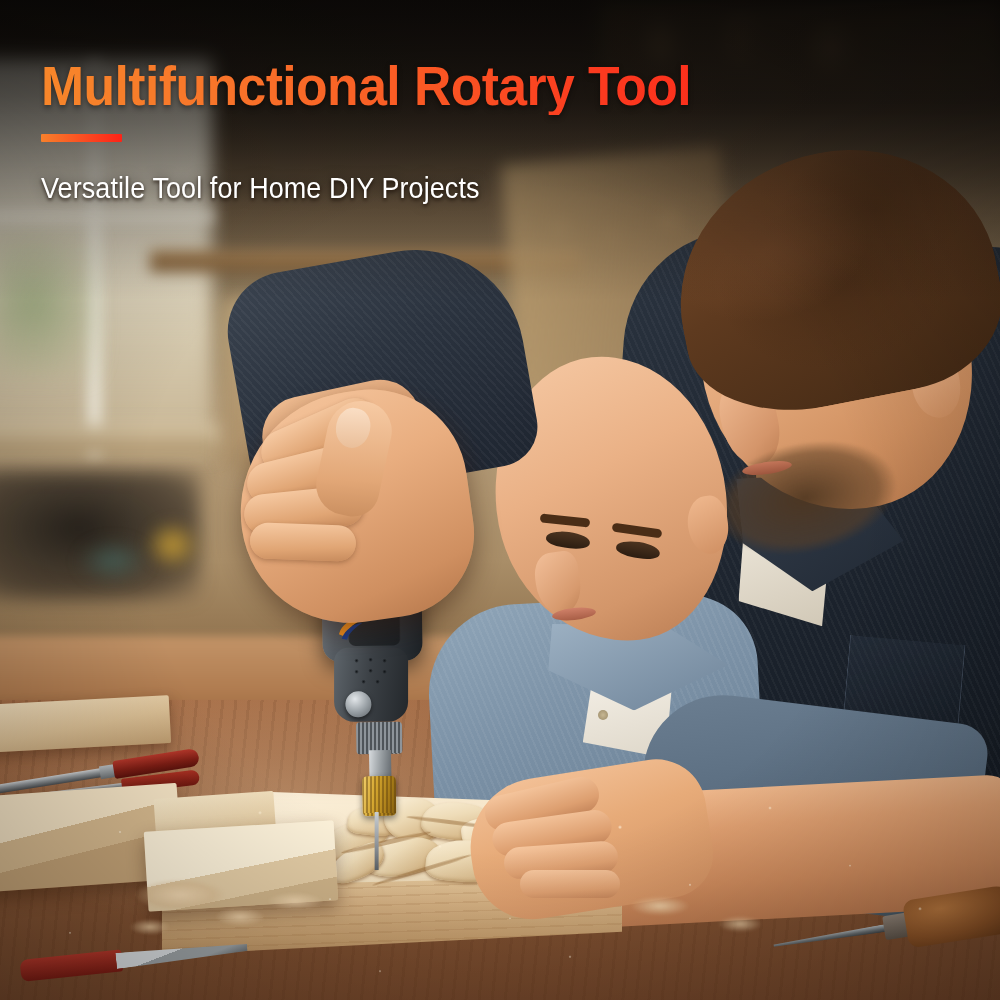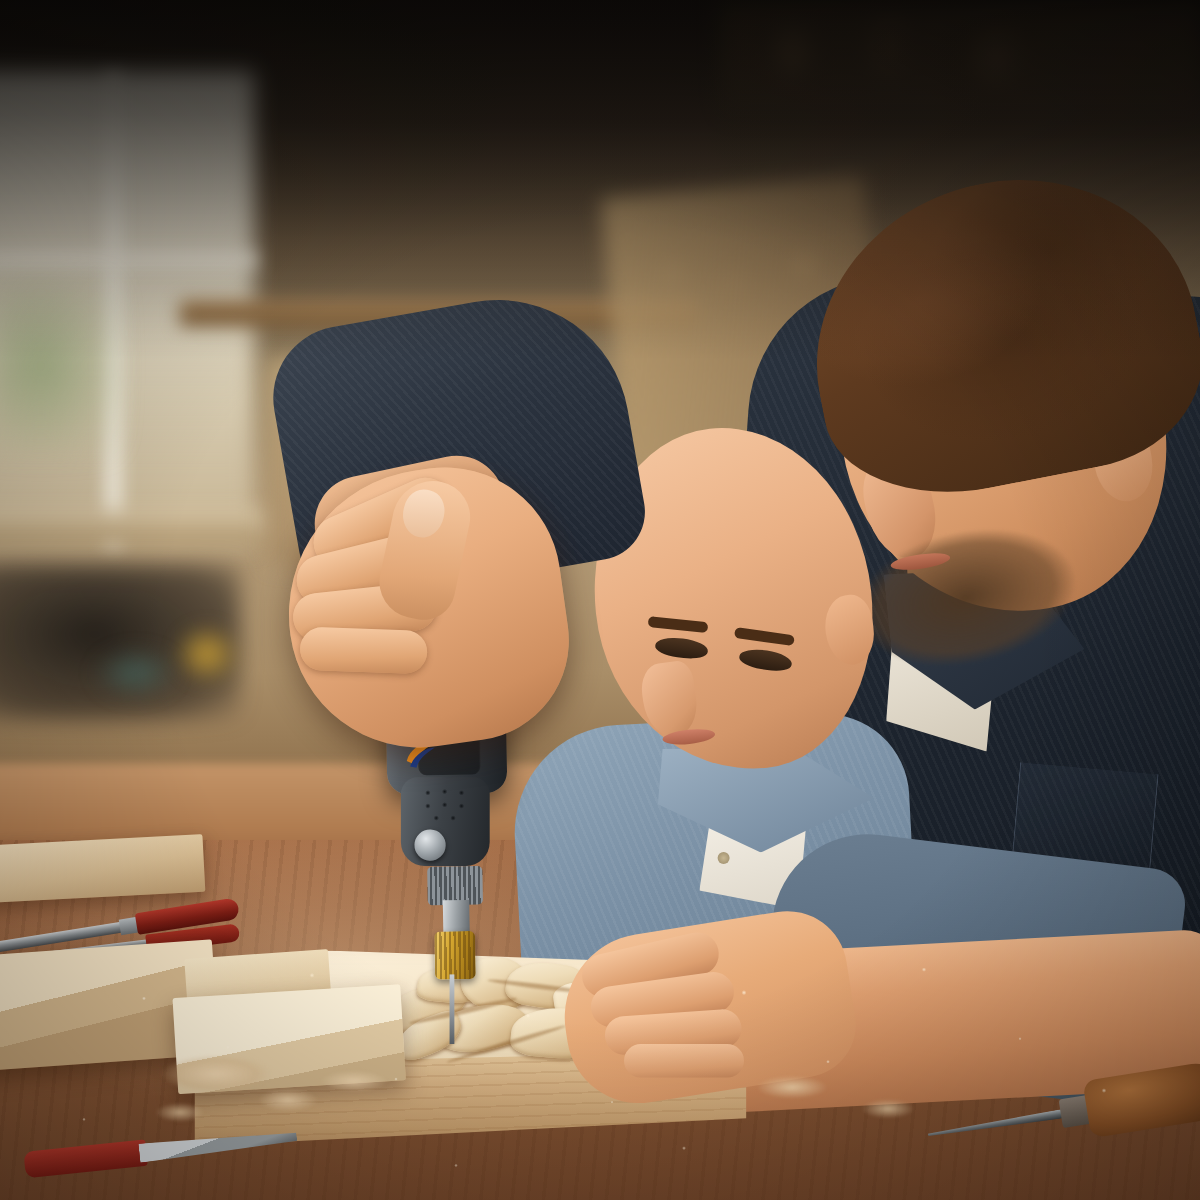--- a/index.html
+++ b/index.html
@@ -886,14 +886,19 @@
     <div class="gfinger gf2"></div>
     <div class="gfinger gf3"></div>
     <div class="gfinger gf4"></div>
     <div class="g-thumb"></div>
     <div class="g-nail"></div>
 
     <div class="vignette-top"></div>
     <div class="vignette-edges"></div>
   </div>
 
+  <div class="textblock">
+    <div class="headline">Multifunctional Rotary Tool</div>
+    <div class="rule"></div>
+    <div class="subhead">Versatile Tool for Home DIY Projects</div>
+  </div>
 
 </div>
 
 </body></html>

